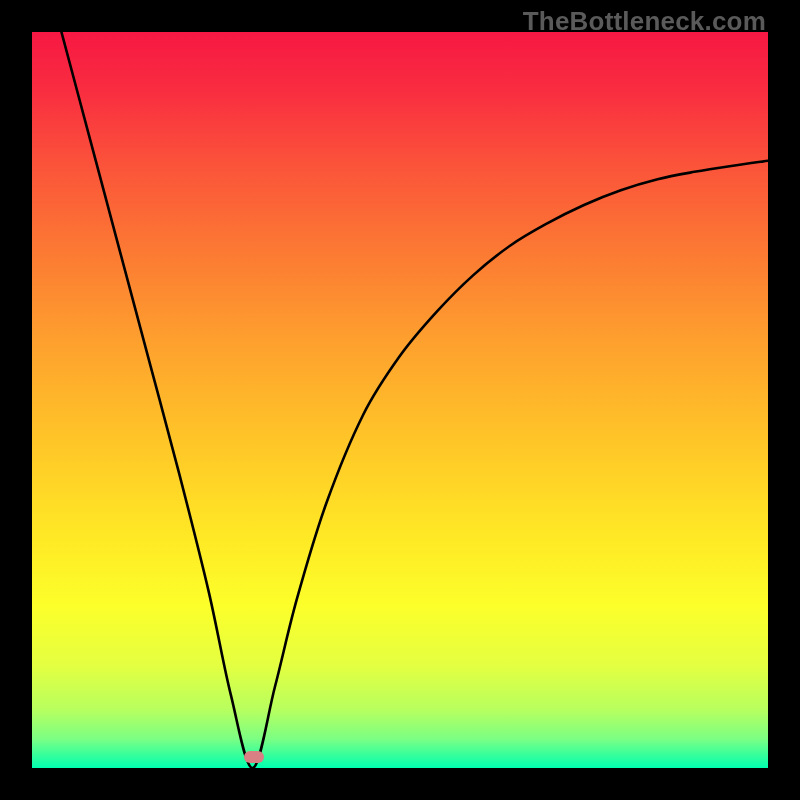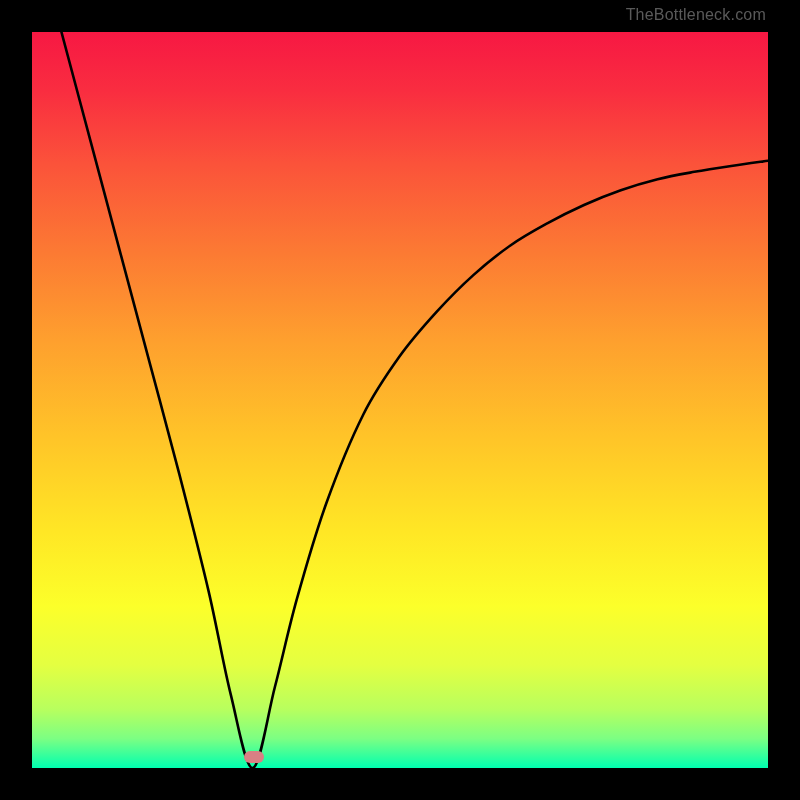--- a/index.html
+++ b/index.html
@@ -31,22 +31,22 @@
   }
   .curve-svg {
     position: absolute;
     inset: 0;
   }
   .watermark {
     position: absolute;
     top: 6px;
     right: 34px;
     color: #5a5a5a;
-    font-size: 16px;
-    font-weight: 400;
+    font-size: 26px;
+    font-weight: 700;
     letter-spacing: 0.2px;
   }
   .marker {
     position: absolute;
     width: 20px;
     height: 12px;
     border-radius: 6px;
     background: #d98084;
     transform: translate(-50%, -50%);
   }

